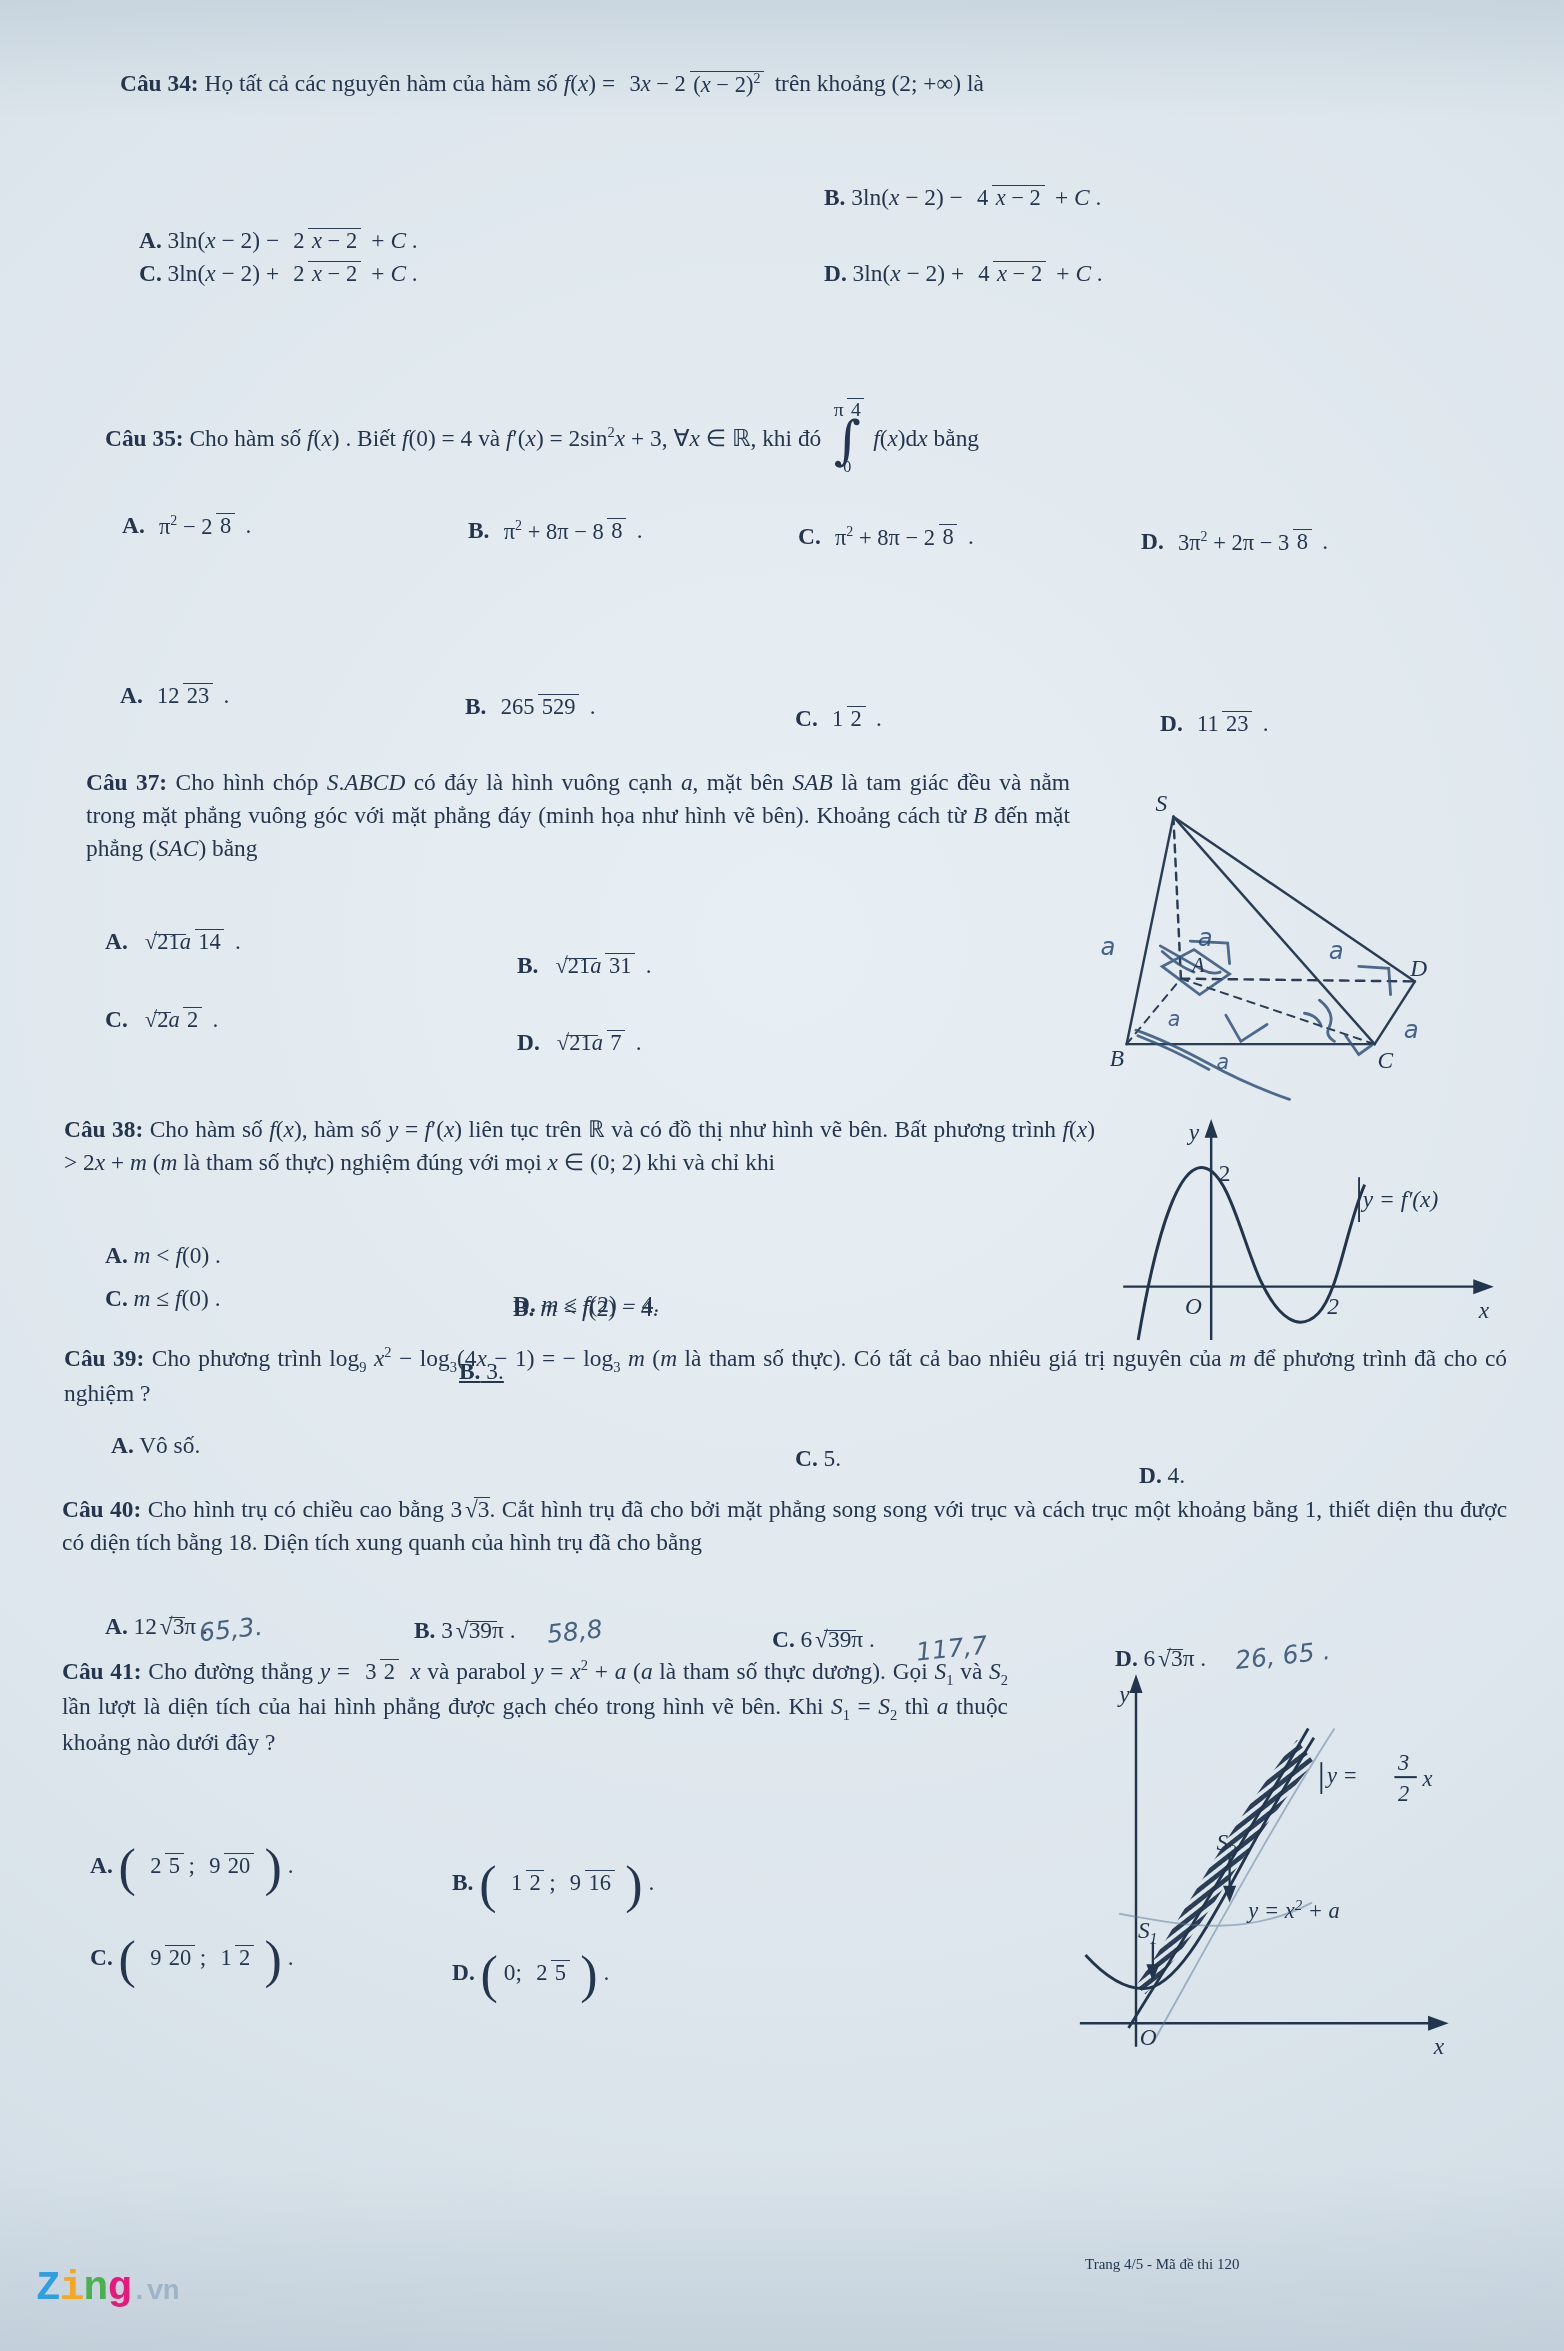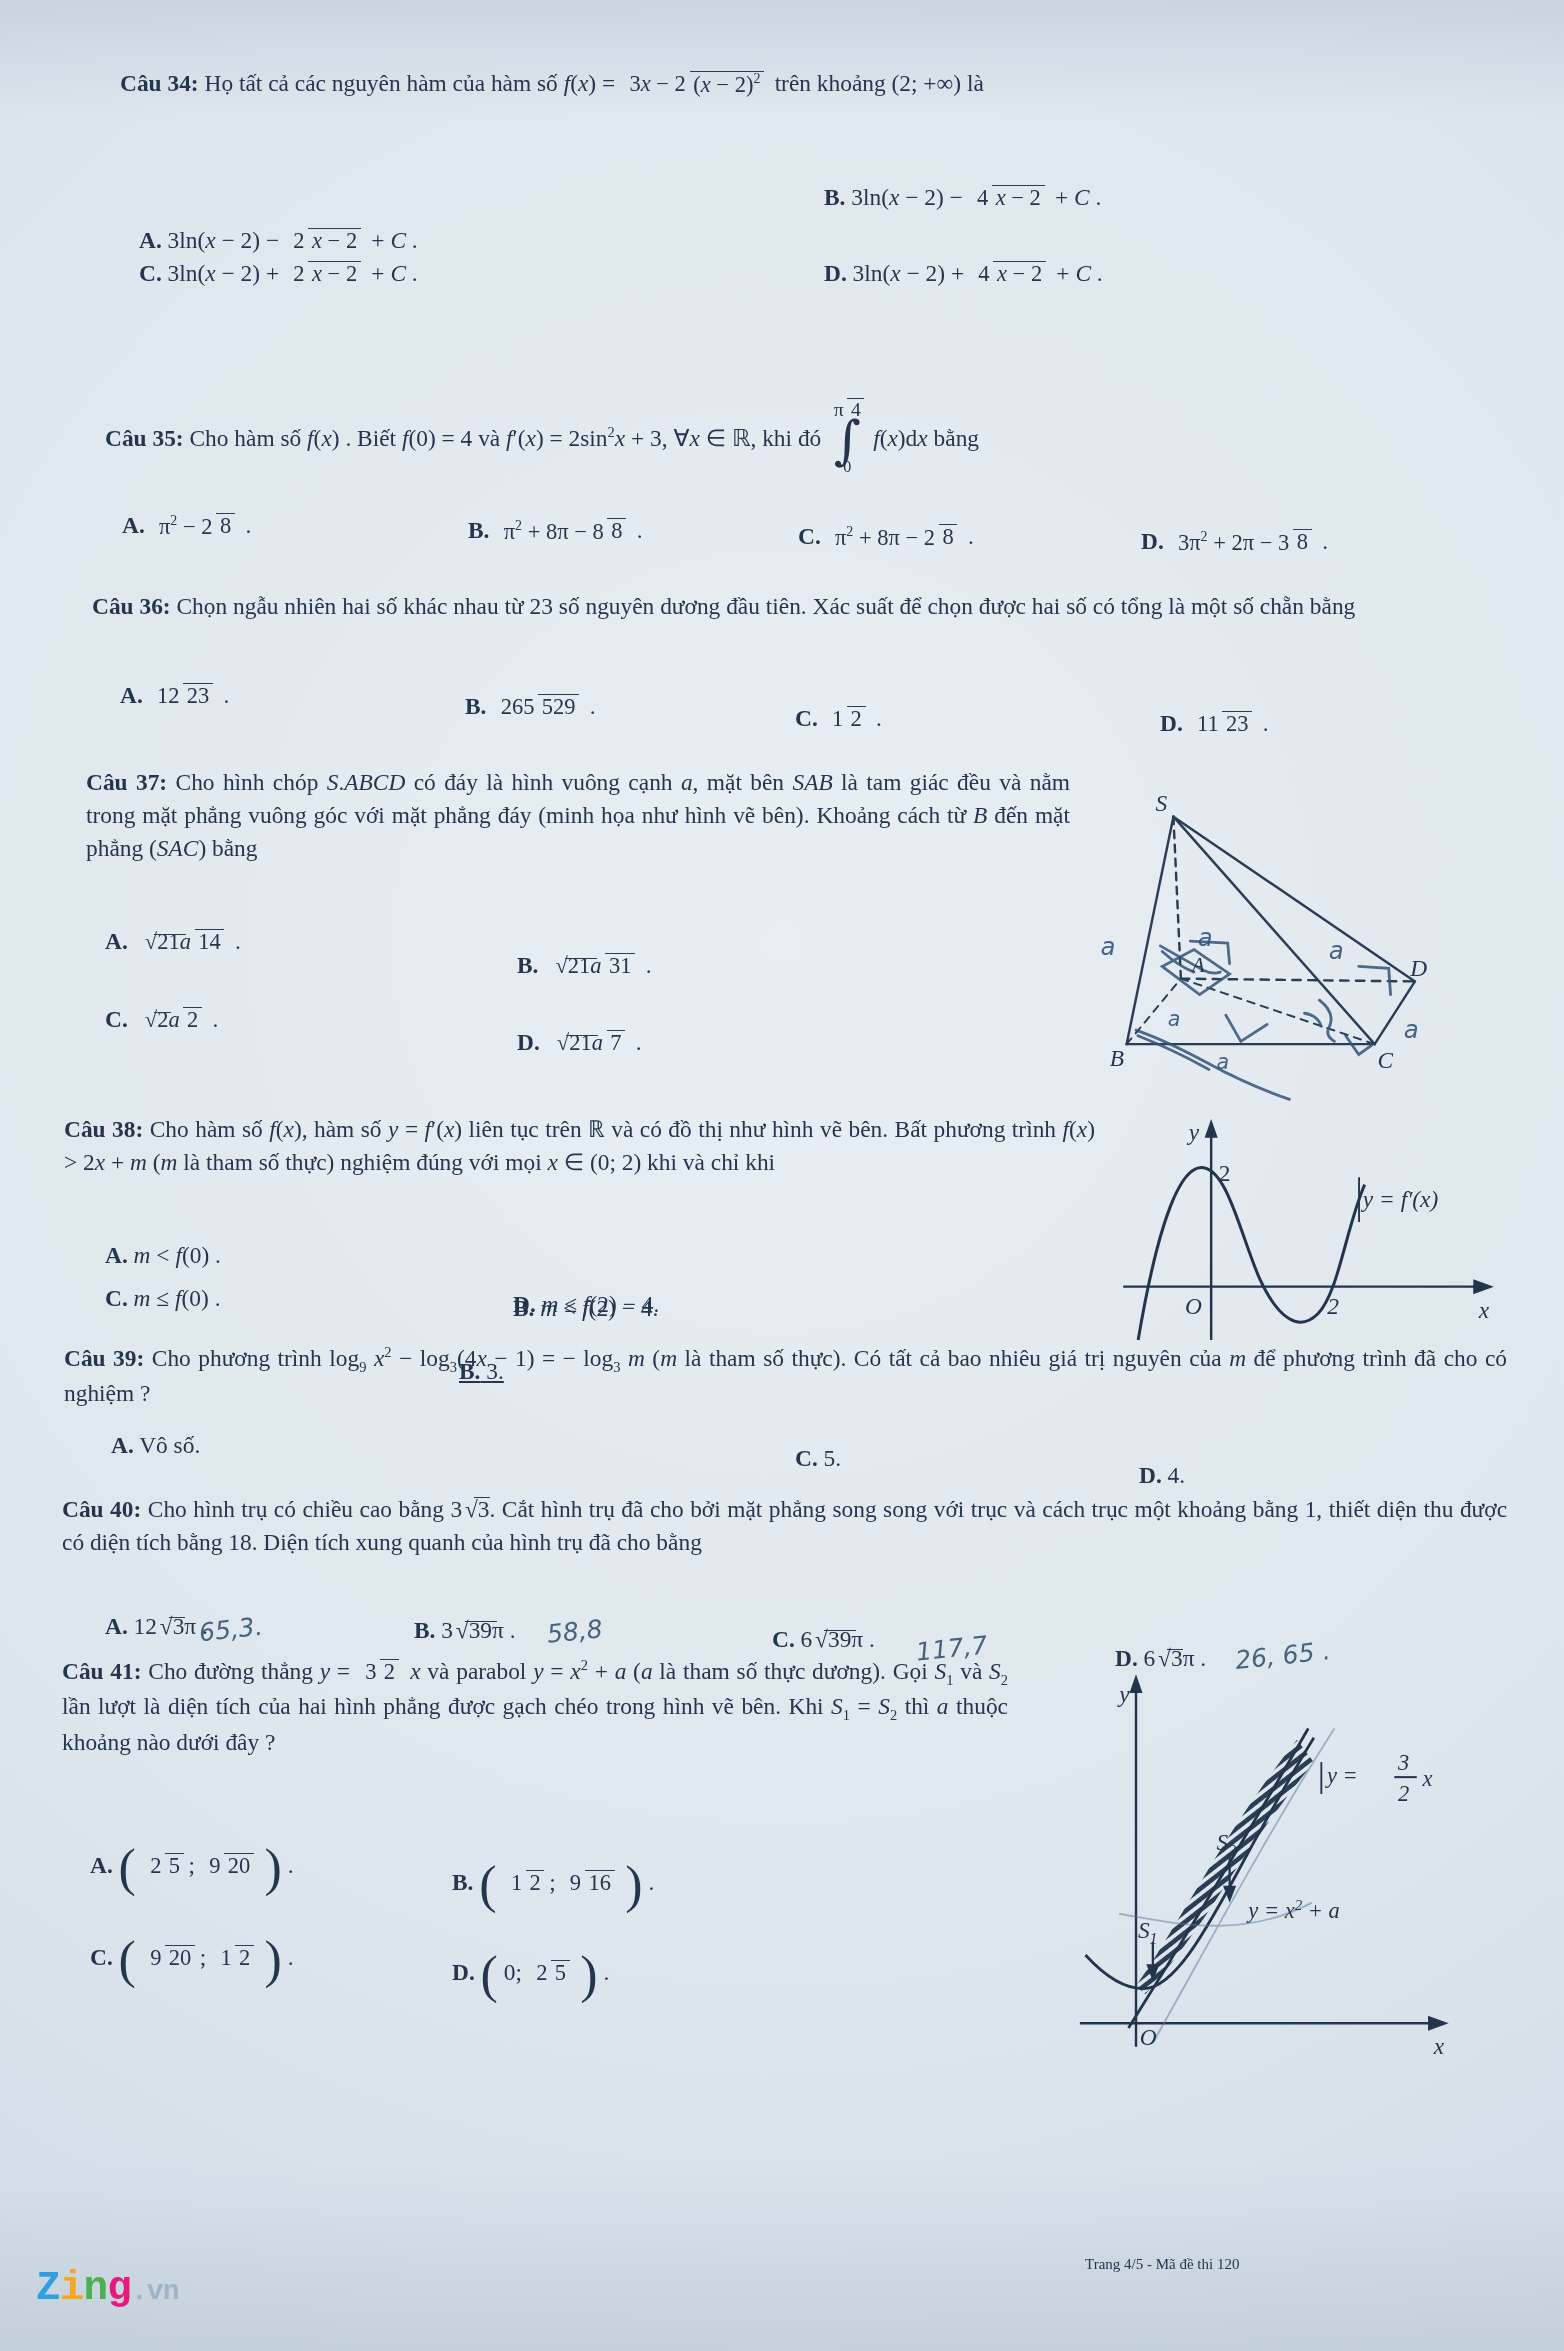--- a/index.html
+++ b/index.html
@@ -151,24 +151,20 @@
       </span> .
 </div>
 <div class="opt" style="left:1141px;top:528px;">
   <span class="optlabel">D.</span>
   <span class="frac">
         <span class="num">3π<sup>2</sup> + 2π − 3</span>
         <span class="den">8</span>
       </span> .
 </div>
 
-<div class="q" style="left:92px;top:590px;width:1415px;">
-  <span class="qlabel">Câu 36:</span>
-  <span>Chọn ngẫu nhiên hai số khác nhau từ 23 số nguyên dương đầu tiên. Xác suất để chọn được hai số có tổng là một số chẵn bằng</span>
-</div>
 
 <div class="opt" style="left:120px;top:682px;">
   <span class="optlabel">A.</span>
   <span class="frac">
         <span class="num">12</span>
         <span class="den">23</span>
       </span> .
 </div>
 <div class="opt" style="left:465px;top:693px;">
   <span class="optlabel">B.</span>

